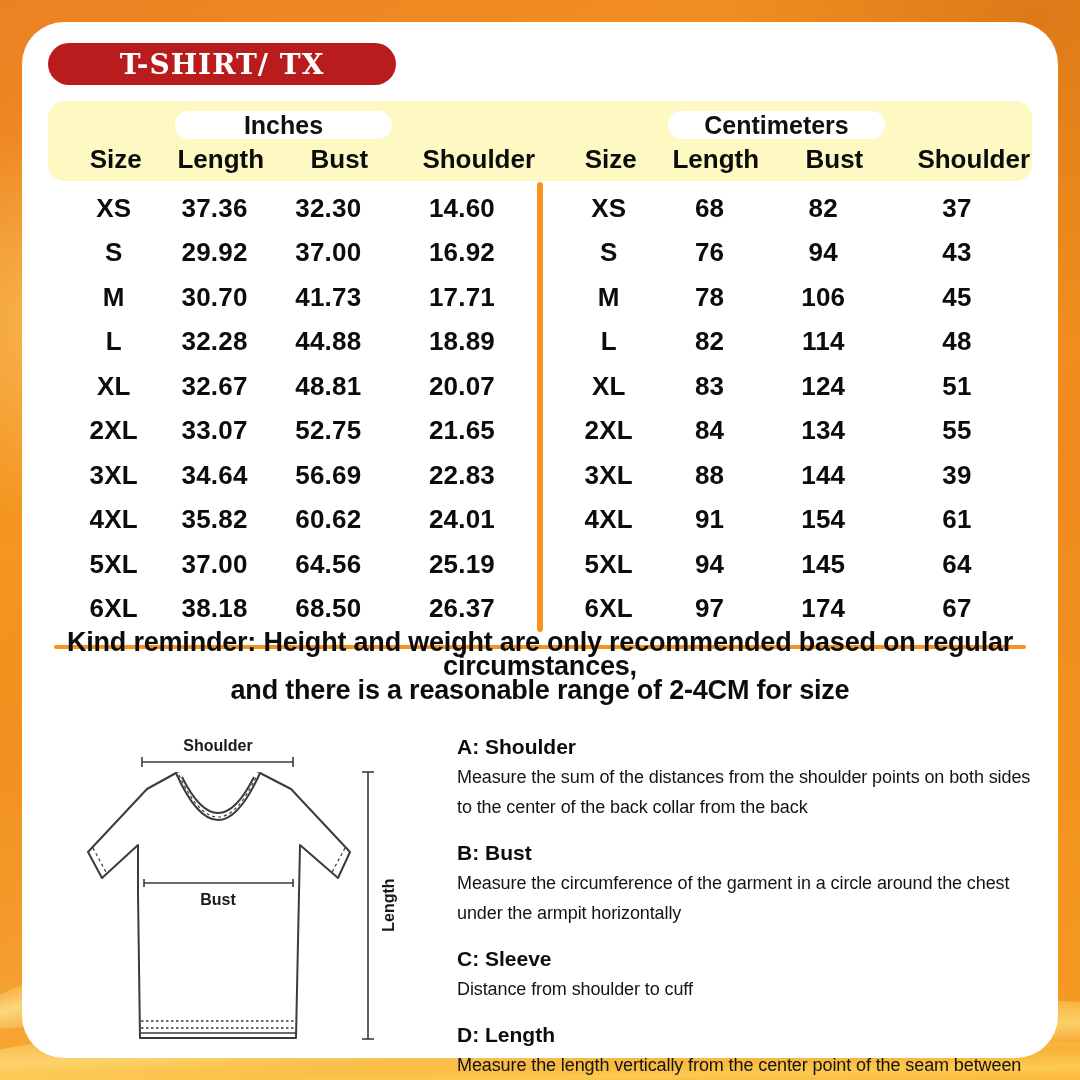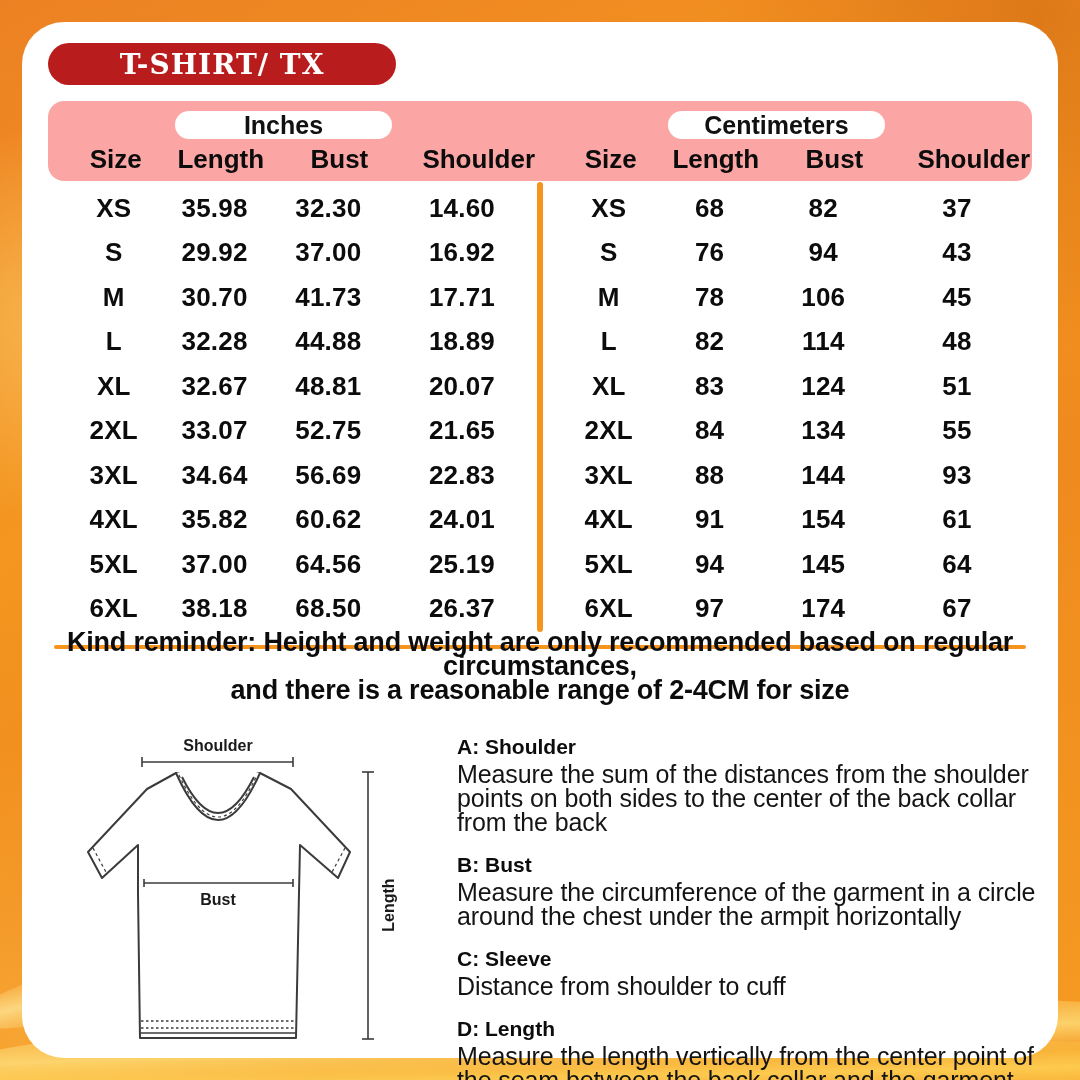--- a/index.html
+++ b/index.html
@@ -24,21 +24,21 @@
     border-radius:50%;}
 
   .card{position:absolute;left:22px;top:22px;width:1036px;height:1036px;
     background:#ffffff;border-radius:42px;}
 
   .title-pill{position:absolute;left:26px;top:21px;width:348px;height:42px;border-radius:21px;
     background:#b91c1c;display:flex;align-items:center;justify-content:center;}
   .title-pill span{font-family:"DejaVu Serif","Liberation Serif",serif;font-weight:bold;
     font-size:28px;color:#ffffff;letter-spacing:1px;}
 
-  .band{position:absolute;left:26px;top:79px;width:984px;height:80px;border-radius:16px;background:#fca5a5;}
+  .band{position:absolute;left:26px;top:79px;width:984px;height:80px;border-radius:16px;background:#fef9c3;}
   .unit-pill{position:absolute;top:10px;height:28px;border-radius:14px;background:#ffffff;
     display:flex;align-items:center;justify-content:center;font-weight:bold;font-size:25px;color:#111;}
   .pill-in{left:127px;width:217px;}
   .pill-cm{left:620px;width:217px;}
   .cols{display:grid;grid-template-columns:19.5% 23.5% 25% 32%;padding-left:20px;}
   .hdr{position:absolute;top:40px;height:36px;align-items:center;}
   .hdr-left{left:0;width:489px;}
   .hdr-right{left:495px;width:489px;}
   .hdr span{text-align:center;font-weight:bold;font-size:26px;color:#0c0c0c;}
 
@@ -51,21 +51,21 @@
   .vdivider{position:absolute;left:515px;top:160px;width:6px;height:450px;background:#f7941e;border-radius:3px;}
   .hdivider{position:absolute;left:32px;top:623px;width:972px;height:4px;background:#f7941e;border-radius:2px;}
 
   .reminder{position:absolute;left:38px;top:608px;width:960px;text-align:center;
     font-weight:bold;font-size:27px;line-height:24px;color:#0c0c0c;letter-spacing:-0.2px;}
 
   .diagram{position:absolute;left:56px;top:711px;width:365px;height:325px;}
 
   .instructions{position:absolute;left:435px;top:713px;width:580px;color:#141414;}
   .instr h3{margin:0 0 3px 0;font-size:21px;font-weight:bold;color:#0c0c0c;}
-  .instr p{margin:0 0 19px 0;font-size:25px;line-height:24px;letter-spacing:-0.1px;}
+  .instr p{margin:0 0 19px 0;font-size:18px;line-height:30px;letter-spacing:-0.1px;}
 </style>
 </head>
 <body>
 
 <div class="wave wave3"></div>
 <div class="wave wave1"></div>
 <div class="wave wave2"></div>
 
 <div class="card">
 
@@ -90,21 +90,21 @@
         <span>Size</span>
         <span>Length</span>
         <span>Bust</span>
         <span>Shoulder</span>
       </div>
   </div>
 
   <div class="tbody tbody-left">
       <div class="cols trow">
         <span>XS</span>
-        <span>35.98</span>
+        <span>37.36</span>
         <span>32.30</span>
         <span>14.60</span>
       </div>
       <div class="cols trow">
         <span>S</span>
         <span>29.92</span>
         <span>37.00</span>
         <span>16.92</span>
       </div>
       <div class="cols trow">
@@ -190,21 +190,21 @@
       <div class="cols trow">
         <span>2XL</span>
         <span>84</span>
         <span>134</span>
         <span>55</span>
       </div>
       <div class="cols trow">
         <span>3XL</span>
         <span>88</span>
         <span>144</span>
-        <span>93</span>
+        <span>39</span>
       </div>
       <div class="cols trow">
         <span>4XL</span>
         <span>91</span>
         <span>154</span>
         <span>61</span>
       </div>
       <div class="cols trow">
         <span>5XL</span>
         <span>94</span>

